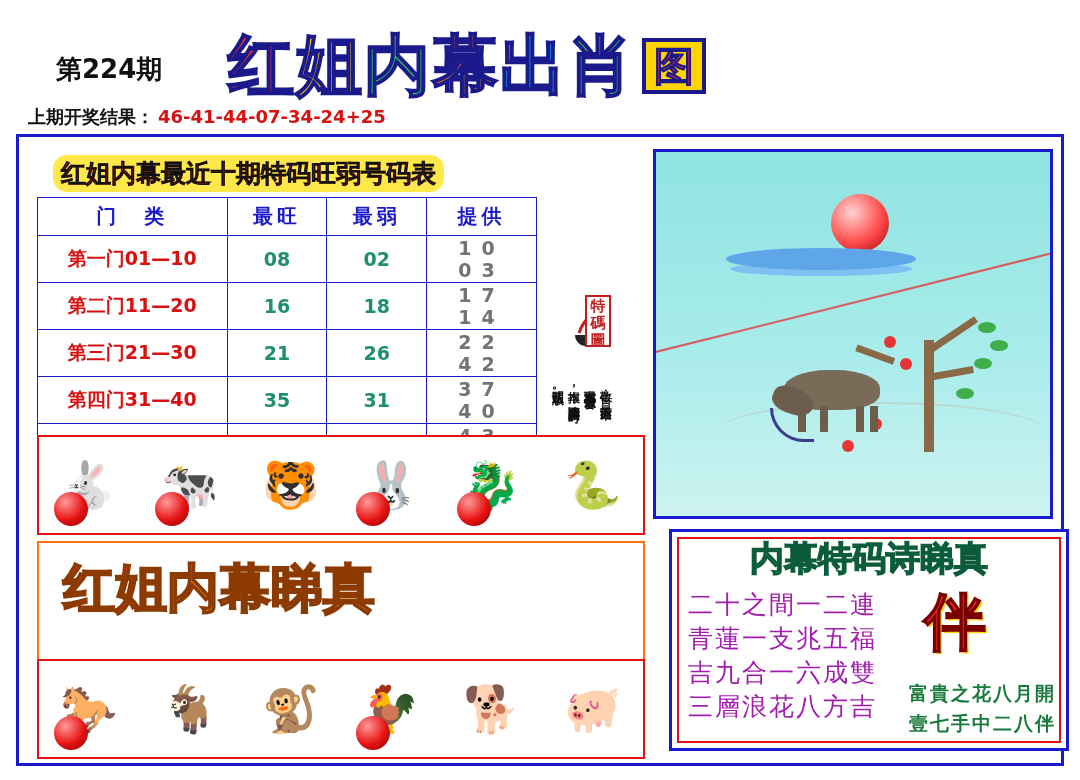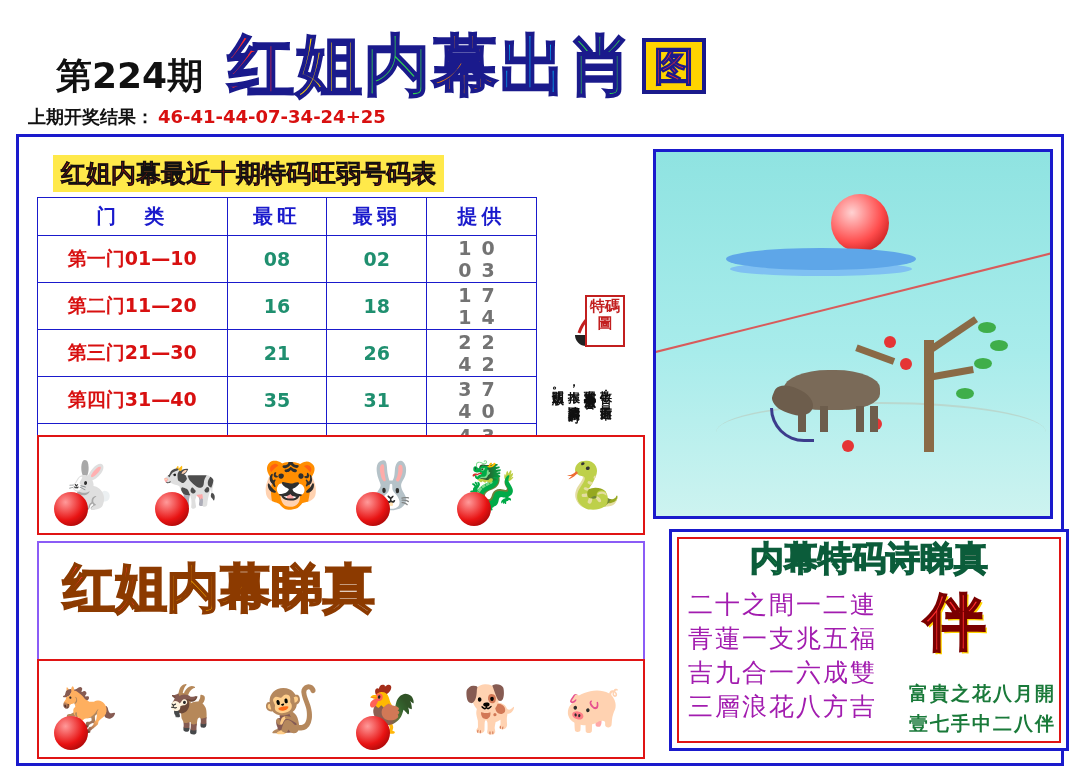--- a/index.html
+++ b/index.html
@@ -12,21 +12,21 @@
     position:relative;
   }
   #page {
     position:absolute; left:0; top:0; width:1080px; height:780px;
     background:#ffffff;
   }
 
   
   .issue {
     position:absolute; left:56px; top:52px;
-    font-size:36px; font-weight:bold; color:#111;
+    font-size:26px; font-weight:bold; color:#111;
     font-family:"DejaVu Sans", sans-serif;
   }
   .prev-result {
     position:absolute; left:28px; top:105px;
     font-size:18px; font-weight:bold; color:#111;
     white-space:nowrap;
   }
   .prev-result .nums { color:#d81010; margin-left:4px;text-align:right; }
 
   .title-wrap {
@@ -61,20 +61,21 @@
   
   .left-col { position:absolute; left:4px; top:4px; width:620px; height:616px; }
 
   .tbl-title {
     position:absolute; left:30px; top:14px;
     font-size:25px; font-weight:bold; color:#d81010;
     background:#ffe94a;
     padding:2px 8px;
     -webkit-text-stroke:0.6px #111;
     white-space:nowrap;
+    border-radius:14px;
   }
 
   table.main {
     position:absolute; left:14px; top:56px;
     width:500px;
     border-collapse:collapse;
     background:#ffffff;
   }
   table.main th, table.main td {
     border:1px solid #1a1acc;
@@ -103,21 +104,21 @@
     font-weight:bold;
     letter-spacing:1px;
   }
 
   .stamp {
     position:absolute; left:548px; top:150px;
     width:72px; height:72px;
   }
   .stamp .sq {
     position:absolute; left:14px; top:4px;
-    width:40px; height:52px;
+    width:26px; height:52px;
     border:2px solid #c21f1f;
     color:#c21f1f; font-size:15px; font-weight:bold;
     line-height:17px; text-align:center; padding-top:1px;
     background:#fff;
   }
 
   
   .zbox {
     position:absolute;
     border:2px solid #e01414;
@@ -132,21 +133,21 @@
   .zcell .glyph { font-size:46px; line-height:86px; text-align:center; display:block; }
   .zcell .ball {
     position:absolute; left:8px; bottom:2px; width:34px; height:34px;
     border-radius:50%;
     background:radial-gradient(circle at 34% 30%, #ff9a9a 0%, #e81313 55%, #7e0000 100%);
   }
 
   
   .banner {
     position:absolute; left:14px; top:400px; width:608px; height:128px;
-    border:2px solid #8b5cf6; background:#ffffff;
+    border:2px solid #f97316; background:#ffffff;
   }
   .banner-txt {
     position:absolute; left:24px; top:16px;
     font-size:52px; font-weight:bold; line-height:58px;
     white-space:nowrap;
     -webkit-text-stroke:2px #8c3a00;
     text-shadow:3px 3px 0 #ffffff;
   }
   .bc1{color:#ff2d2d;} .bc2{color:#ffb400;} .bc3{color:#cdd6e5;}
 

